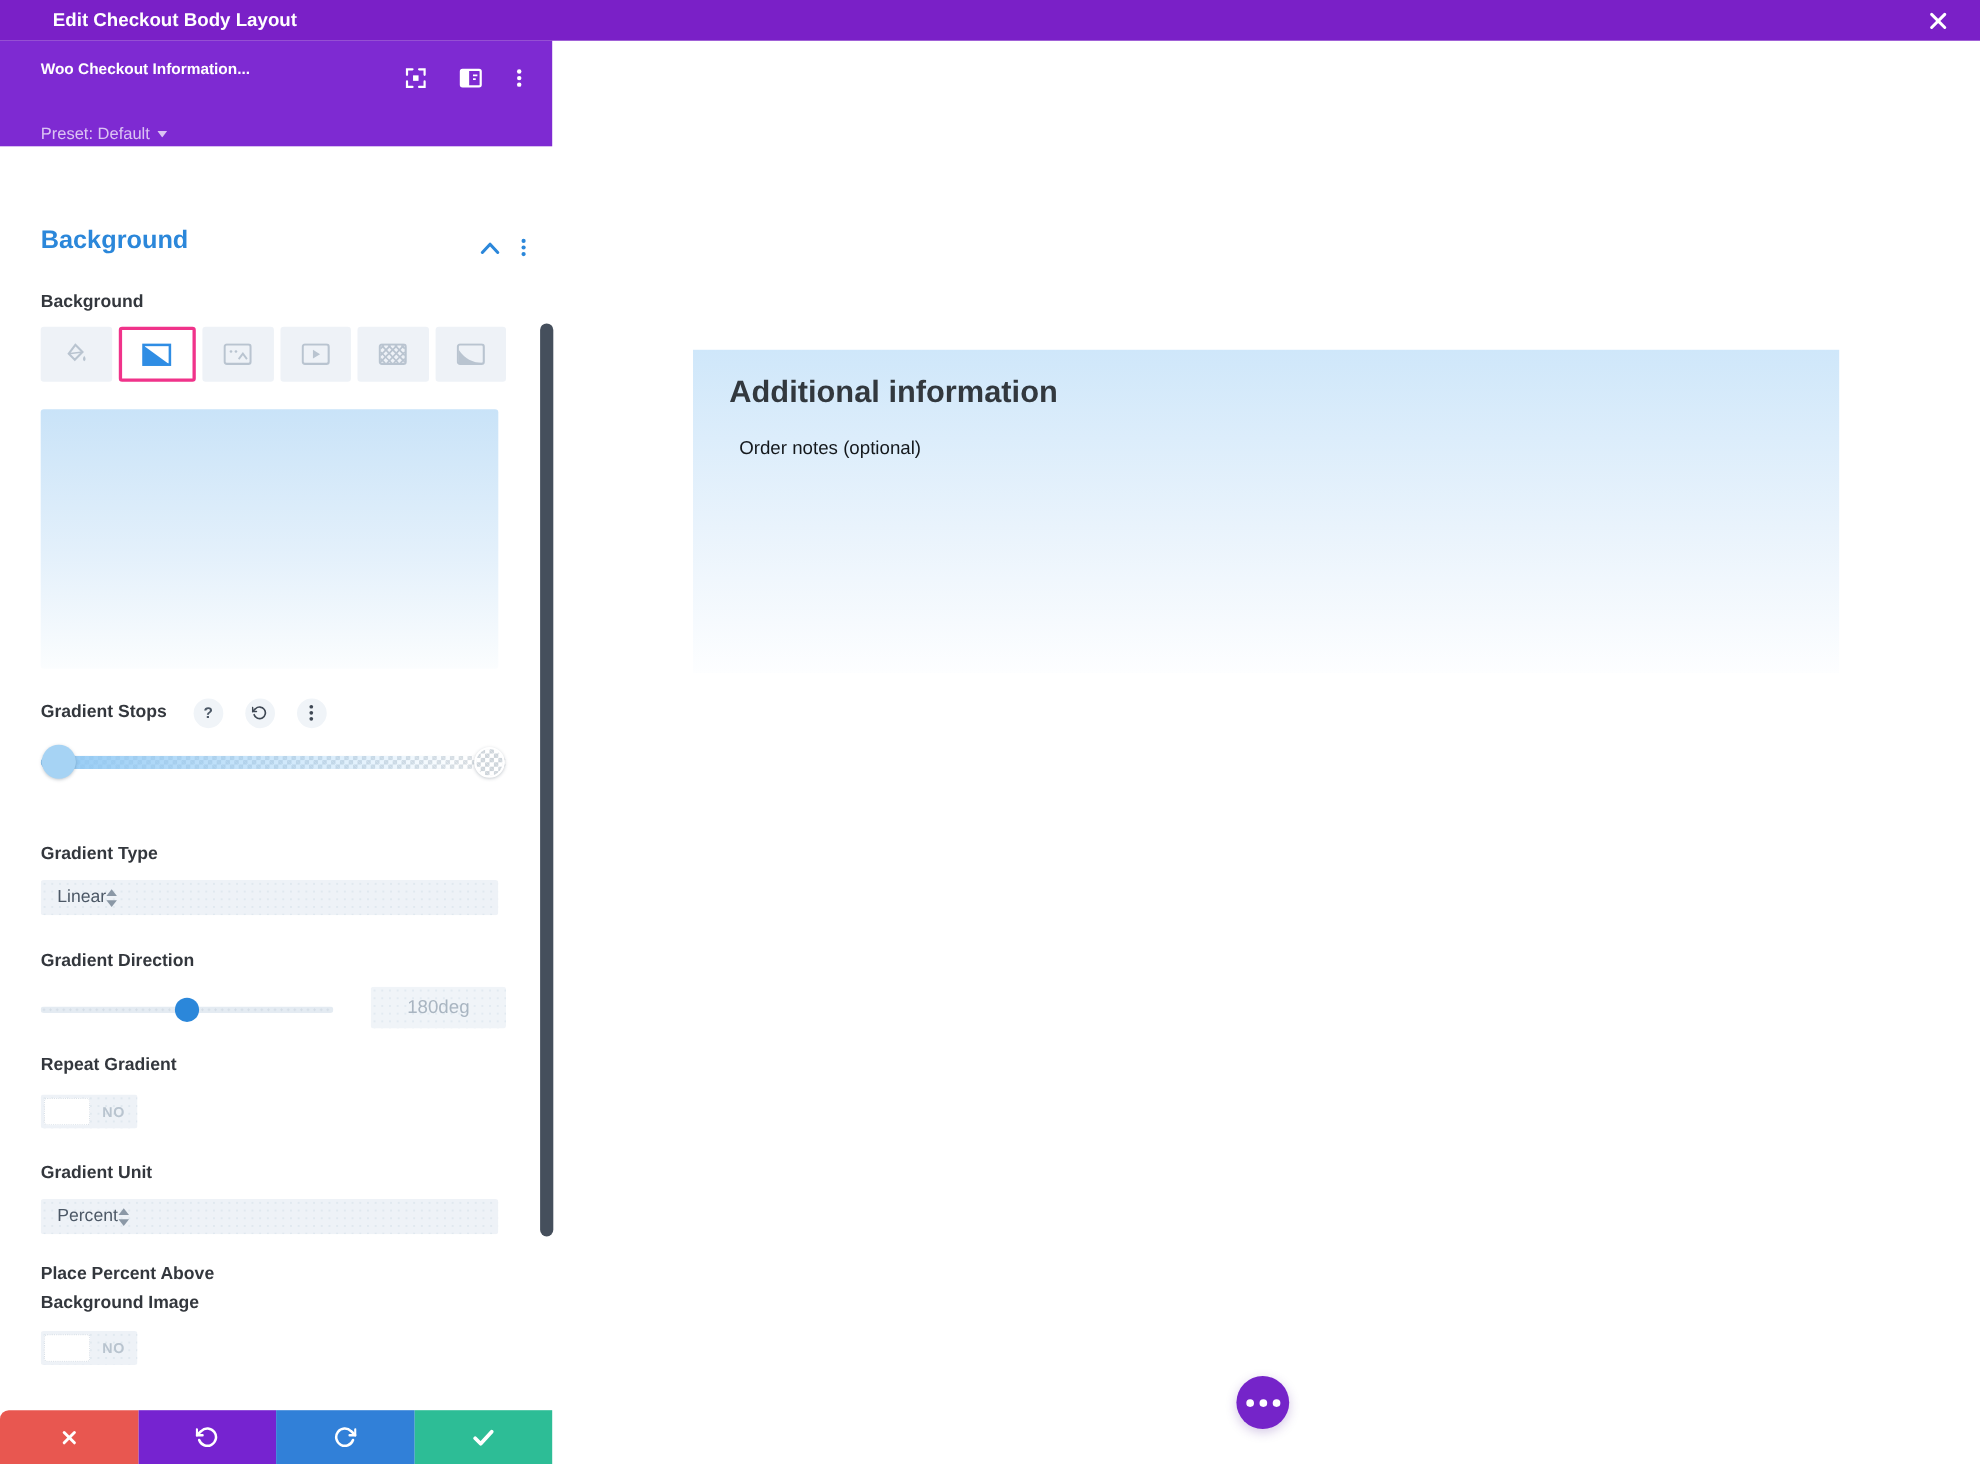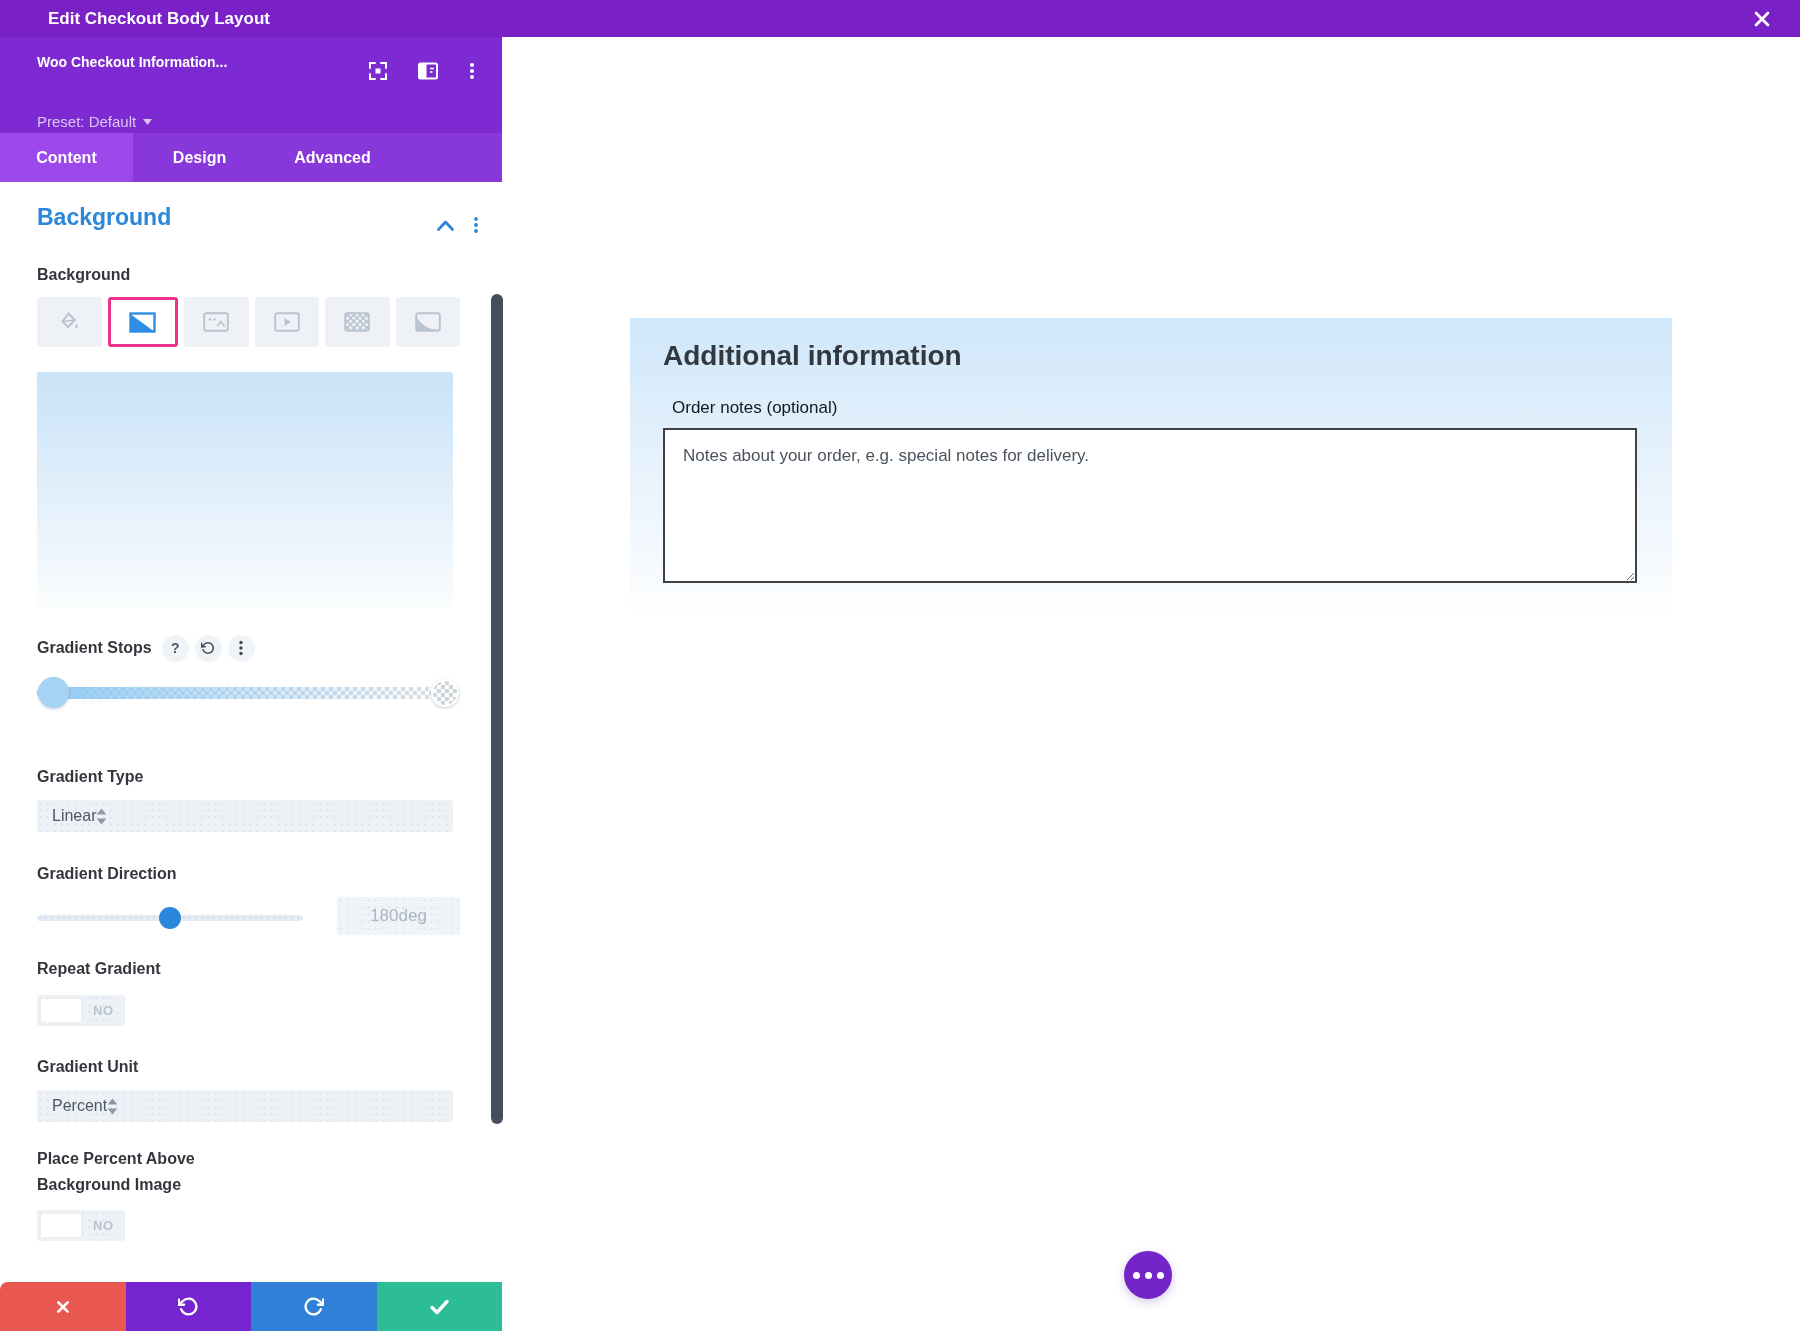--- a/index.html
+++ b/index.html
@@ -39,21 +39,21 @@
   .bgtype-row { position:absolute; left:37px; top:260px; width:423px; height:50px; display:flex; gap:6px; }
   .bgtype { flex:1; background:#eef2f7; border:none; border-radius:3px;
     display:flex; align-items:center; justify-content:center; cursor:pointer; }
   .bgtype.selected { background:#fff; border:3px solid #f0338a; }
 
   
   .gradient-preview { position:absolute; left:37px; top:335px; width:416px; height:236px; border-radius:3px;
     background:linear-gradient(180deg,#c9e3f8 0%,#e3f0fb 55%,#fbfdfe 100%); }
 
   
-  .stops-row { position:absolute; left:37px; top:597px; height:28px; display:flex; align-items:center; gap:6px; }
+  .stops-row { position:absolute; left:37px; top:597px; height:28px; display:flex; align-items:center; gap:20px; }
   .stops-label { color:#33373d; font-size:16px; font-weight:600; margin-right:4px; }
   .mini-btn { width:27px; height:27px; border-radius:50%; background:#f0f4f8; border:none; cursor:pointer;
     display:flex; align-items:center; justify-content:center; color:#4c5866; font-size:14px; font-weight:bold;
     font-family:inherit; }
   .stops-slider { position:absolute; left:37px; top:639px; width:423px; height:34px; cursor:pointer; }
   .stops-bar { position:absolute; left:0; top:11px; width:423px; height:12px; border-radius:6px; overflow:hidden;
     background-color:#fff;
     background-image:
       linear-gradient(45deg,#d7dde2 25%,transparent 25%,transparent 75%,#d7dde2 75%),
       linear-gradient(45deg,#d7dde2 25%,transparent 25%,transparent 75%,#d7dde2 75%);
@@ -172,25 +172,20 @@
     <button class="preset">
       <span>Preset: Default</span>
       <span>
         <svg width="9" height="6" viewBox="0 0 9 6">
             <polygon points="0,0 9,0 4.5,6" fill="rgba(255,255,255,.72)"></polygon>
           </svg>
       </span>
     </button>
   </div>
 
-  <div class="tabs">
-    <button class="tab active">Content</button>
-    <button class="tab">Design</button>
-    <button class="tab">Advanced</button>
-  </div>
 
   <div class="section-heading">Background</div>
   <button class="sec-btn collapse">
     <span>
       <svg width="19" height="13" viewBox="0 0 19 13">
           <path d="M2.5 10.5 L9.5 3 L16.5 10.5" fill="none" stroke="#2b87da" stroke-width="2.8" stroke-linecap="round" stroke-linejoin="round"></path>
         </svg>
     </span>
   </button>
   <button class="sec-btn menu">
@@ -370,21 +365,20 @@
     </button>
   </div>
 
   <div class="panel-scrollbar"></div>
 </div>
 
 <div class="canvas">
   <div class="info-box">
     <div class="info-heading">Additional information</div>
     <label class="order-label">Order notes (optional)</label>
-    <textarea class="order-textarea" placeholder="Notes about your order, e.g. special notes for delivery." style=""></textarea>
   </div>
 
   <button class="dots-button">
     <span class="dot"></span>
     <span class="dot"></span>
     <span class="dot"></span>
   </button>
 </div>
 
 </body></html>

